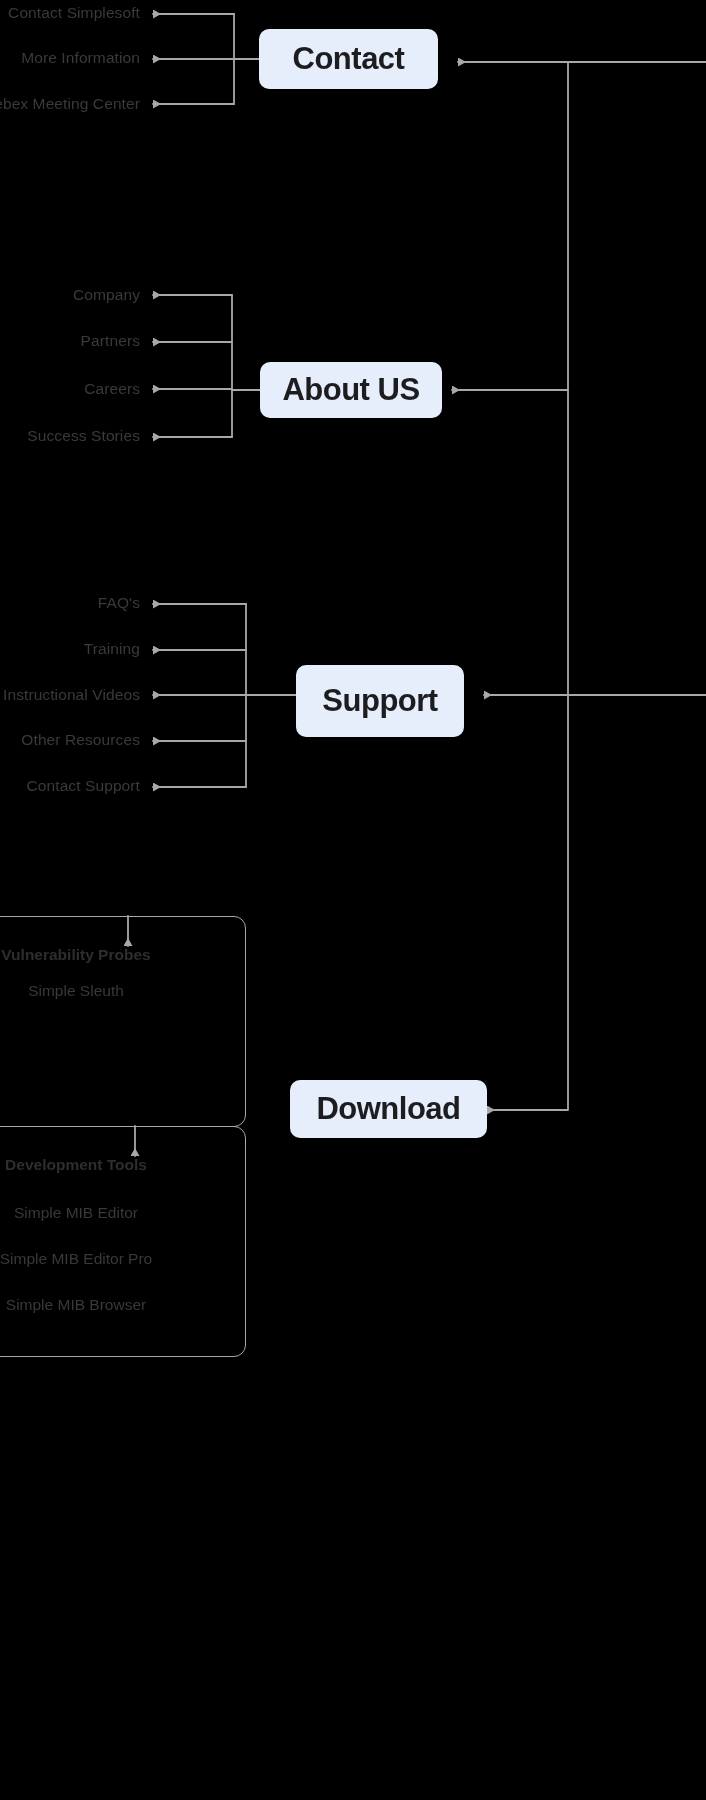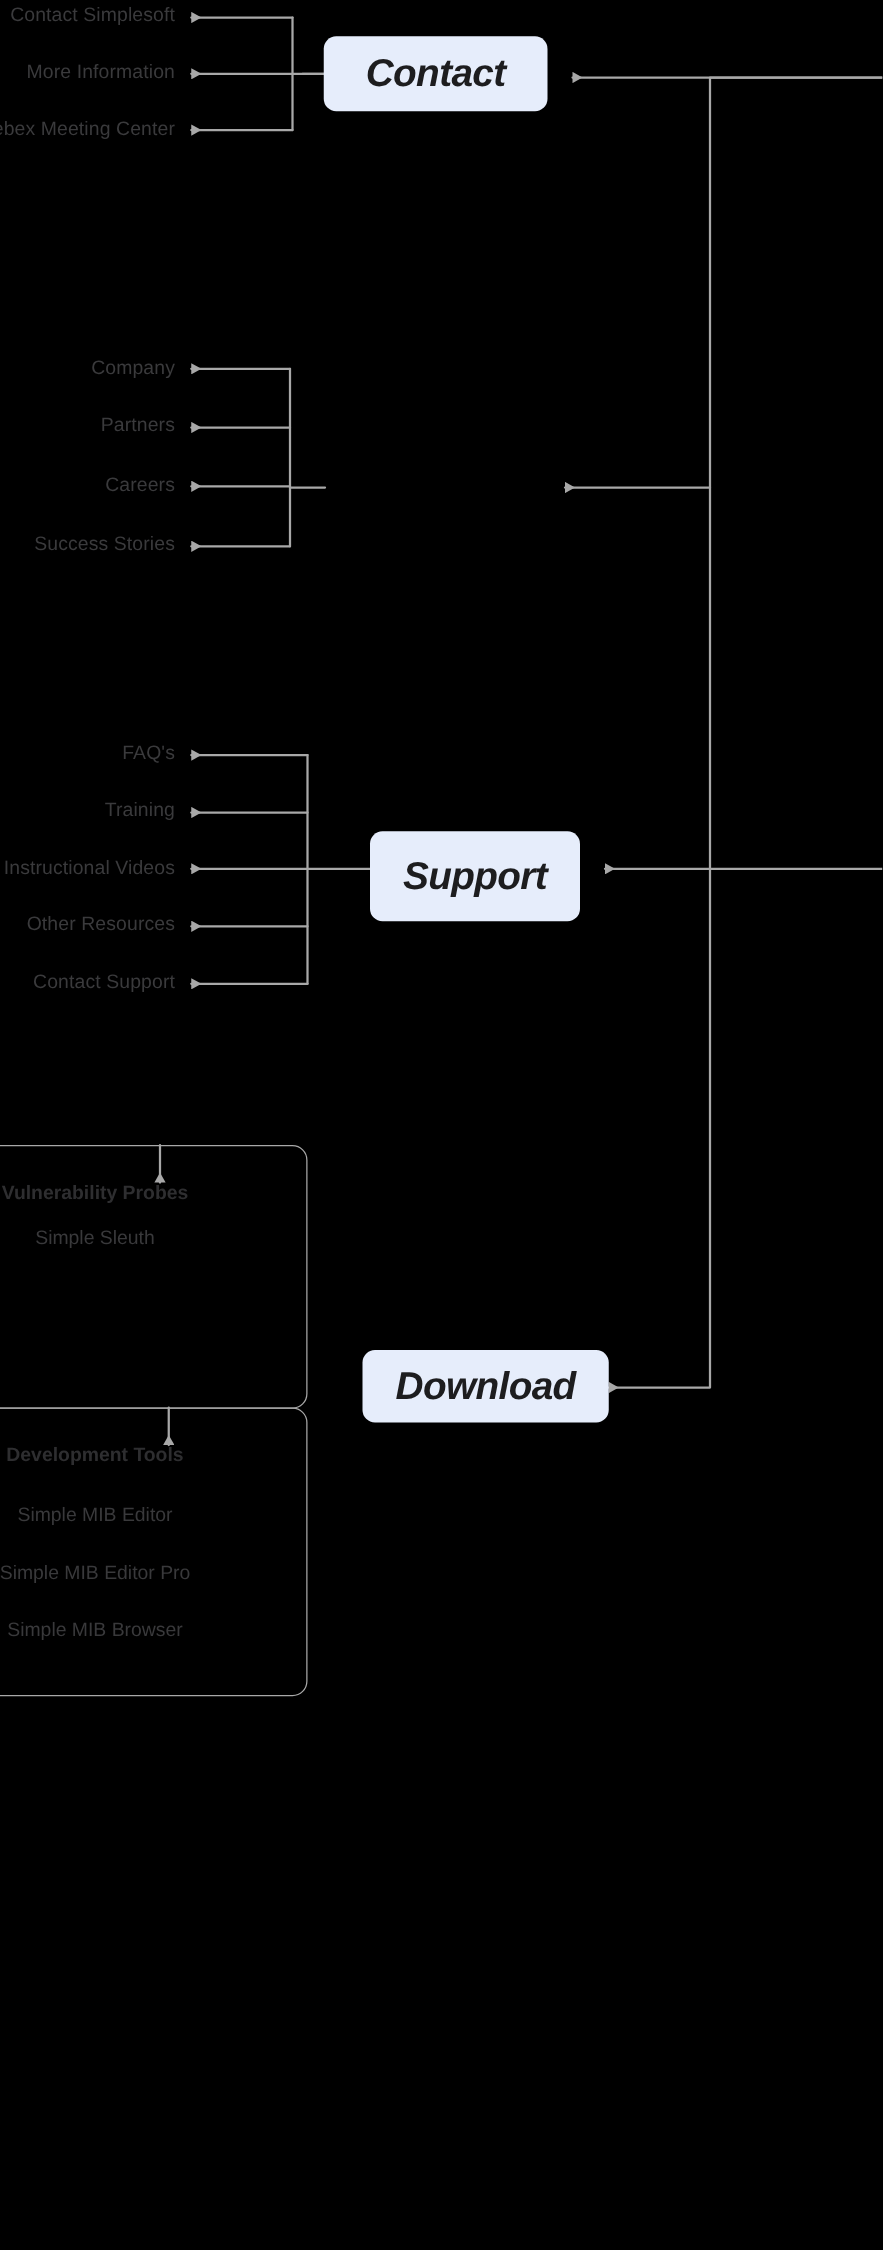--- a/index.html
+++ b/index.html
@@ -29,21 +29,20 @@
     align-items:center;
     justify-content:center;
     background:#e6edfb;
     border-radius:10px;
     color:#1d1d1f;
     font-size:31px;
     font-weight:700;
     letter-spacing:-0.5px;
     white-space:nowrap;
     box-sizing:border-box;
-    font-style:italic;
   }
   
   .leaf{
     position:absolute;
     text-align:right;
     color:#3a3a3c;
     font-size:15.5px;
     font-weight:400;
     white-space:nowrap;
     letter-spacing:0.1px;
@@ -120,20 +119,23 @@
       <path d="M128,916 L128,946" marker-end="url(#arwD)"></path>
 
       <path d="M135,1126 L135,1156" marker-end="url(#arwD)"></path>
     </g>
   </svg>
 
   <div class="node" style="left:259px; top:29px; width:179px; height:60px;">
     <span>Contact</span>
   </div>
 
+  <div class="node" style="left:260px; top:362px; width:182px; height:56px;">
+    <span>About US</span>
+  </div>
 
   <div class="node" style="left:296px; top:665px; width:168px; height:72px;">
     <span>Support</span>
   </div>
 
   <div class="node" style="left:290px; top:1080px; width:197px; height:58px;">
     <span>Download</span>
   </div>
 
   <div class="leaf" style="left:-70px; top:4px; width:210px;">Contact Simplesoft</div>

